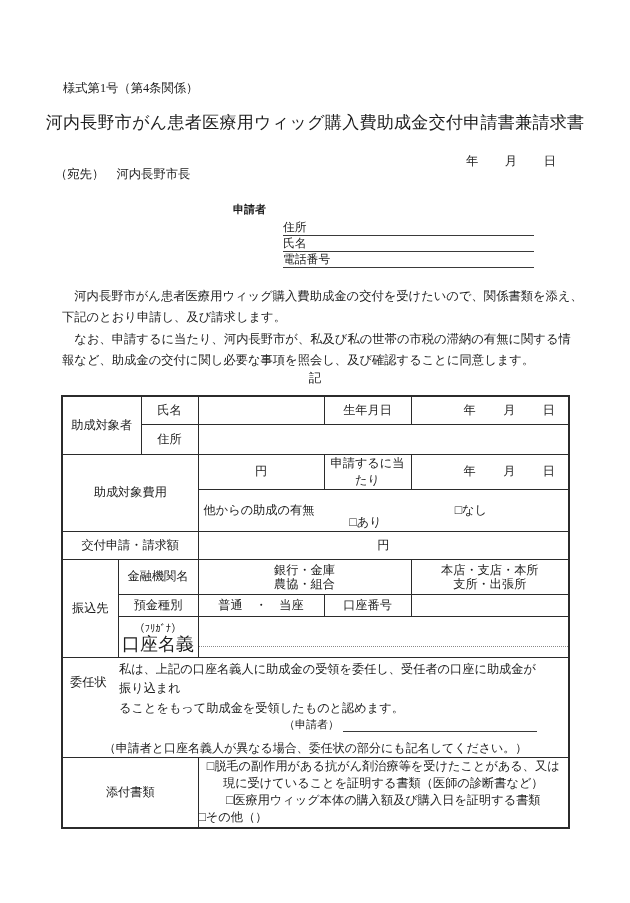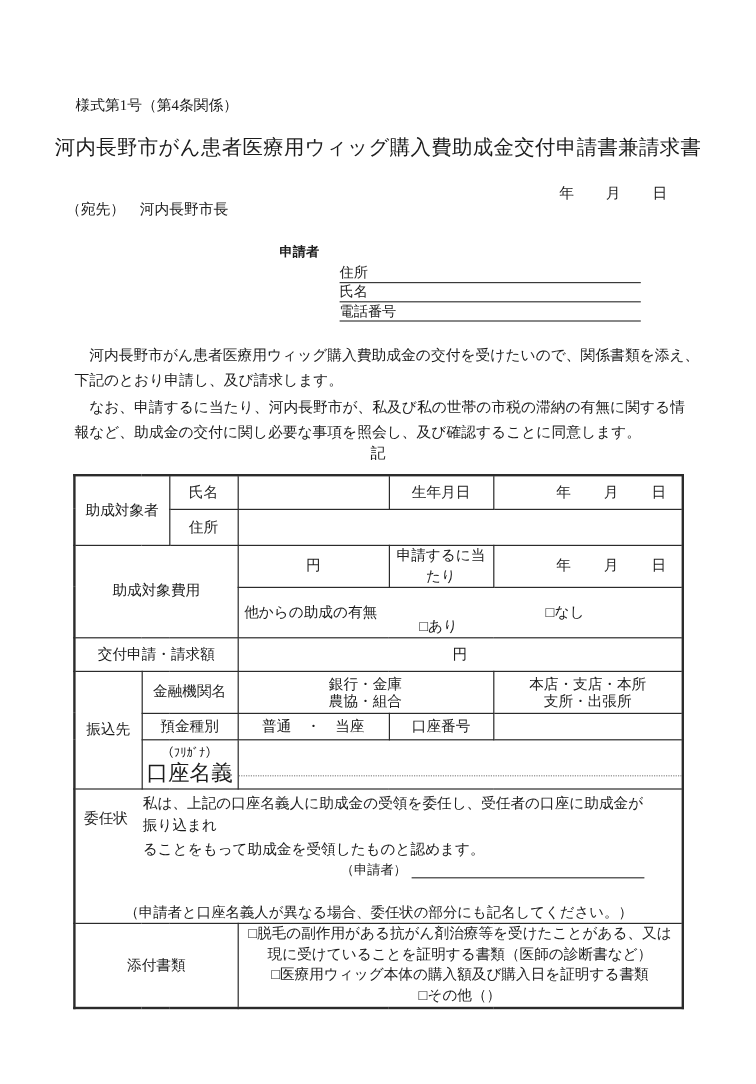--- a/index.html
+++ b/index.html
@@ -35,24 +35,24 @@
   .subsidy-flex .gap1{margin-left:35px;margin-top:24px;}
   .subsidy-flex .gap2{margin-left:73px;}
   .furigana{font-size:10.5px;line-height:15px;}
   .holder{font-size:18px;line-height:17px;}
   .dotted-top{height:20px;border-bottom:1.5px dotted #8a8a8a;}
   td.poa-cell{position:relative;text-align:left;border-top:2px solid #2b2b2b;border-bottom:2px solid #2b2b2b;vertical-align:top;}
   .poa-label{position:absolute;left:7px;top:16px;}
   .poa-text{padding:2px 24px 0 56px;line-height:19.5px;white-space:pre-line;text-align:left;}
   .poa-sign{display:flex;align-items:flex-end;height:14px;margin:0 31px 0 221px;font-size:11px;justify-content:space-between;}
   .poa-sign .sign-line{flex:1;border-bottom:1px solid #3a3a3a;margin-left:4px;height:100%;}
-  .poa-note{margin-top:20px;font-size:12px;}
+  .poa-note{margin-top:8px;font-size:12px;}
   td.attach-content{text-align:left;vertical-align:top;padding:2px 8px 0 8px;line-height:17px;}
   .attach-items{white-space:pre-line;}
-  .attach-other{display:flex;justify-content:center;}
+  .attach-other{display:flex;justify-content:flex-start;}
 </style>
 </head>
 <body>
 
 <div class="abs form-number">様式第1号（第4条関係）</div>
 <div class="abs doc-title">河内長野市がん患者医療用ウィッグ購入費助成金交付申請書兼請求書</div>
 
 <div class="abs date-line">
   <span>年</span>
   <span>月</span>

